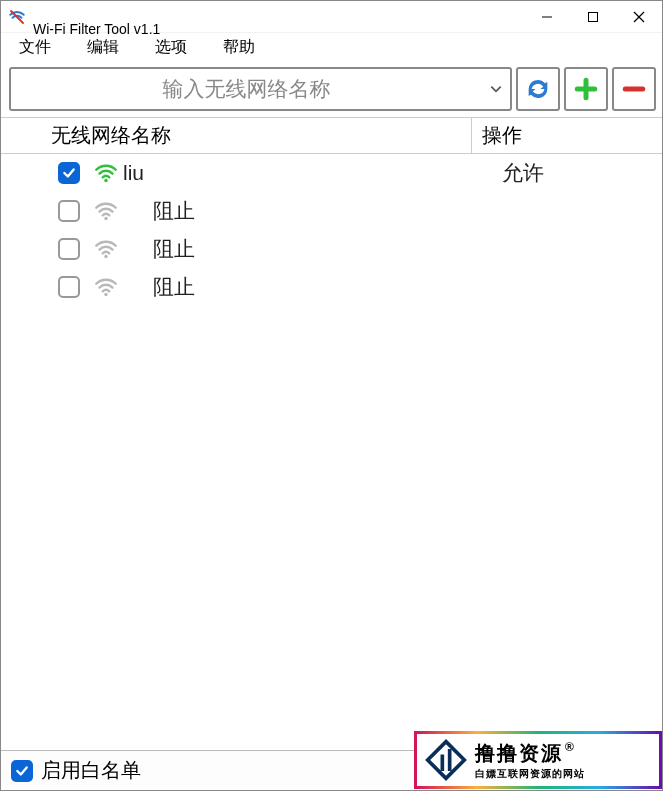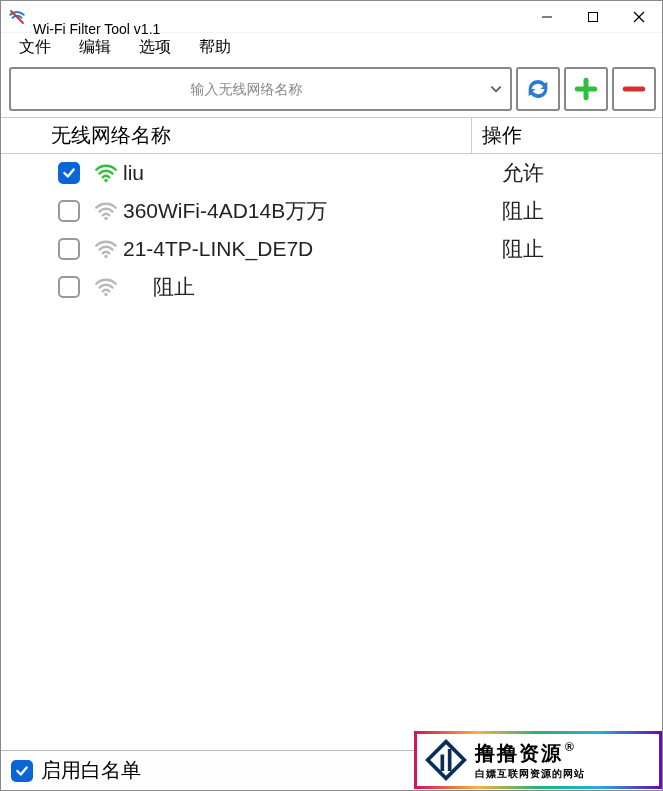--- a/index.html
+++ b/index.html
@@ -4,25 +4,25 @@
 <style>
 * { margin:0; padding:0; box-sizing:border-box; }
 body { font-family:"Microsoft YaHei","Segoe UI",Arial,sans-serif; background:#f0f0f0; width:663px; height:791px; overflow:hidden; }
 .window { width:663px; height:791px; background:#fff; display:flex; flex-direction:column; border:1px solid #888; }
 .titlebar { height:32px; display:flex; align-items:center; padding-left:6px; border-bottom:1px solid rgba(0,0,0,0.05); }
 .titlebar .app-icon { width:20px; height:20px; margin-right:6px; display:flex; align-items:center; justify-content:center; }
 .titlebar .title { font-size:14px; color:#000; flex:1;margin-top:24px; }
 .win-controls { display:flex; height:100%; }
 .win-btn { width:46px; height:32px; display:flex; align-items:center; justify-content:center; }
 .win-btn svg { width:12px; height:12px; }
-.menubar { height:28px; display:flex; align-items:center; padding:0 10px; gap:12px; font-size:16px; color:#000; }
+.menubar { height:28px; display:flex; align-items:center; padding:0 10px; gap:20px; font-size:16px; color:#000; }
 .menubar .menu-item { padding:2px 8px; }
 .toolbar { padding:6px 6px 6px 8px; display:flex; align-items:stretch; gap:4px; border-bottom:1px solid #ccc; }
 .combo { flex:1; border:2px solid #888; border-radius:3px; display:flex; align-items:center; height:44px; background:#fff; }
-.combo input { flex:1; border:none; outline:none; font-size:14px; text-align:center; color:#888; font-family:inherit; background:transparent; }
+.combo input { flex:1; border:none; outline:none; font-size:21px; text-align:center; color:#888; font-family:inherit; background:transparent; }
 .combo input::placeholder { color:#888; }
 .combo .chev { width:28px; display:flex; align-items:center; justify-content:center; color:#555; }
 .sq-btn { width:44px; height:44px; border:2px solid #888; border-radius:3px; background:#fff; display:flex; align-items:center; justify-content:center; }
 .table-head { display:flex; height:36px; align-items:center; font-size:20px; color:#000; border-bottom:1px solid #ccc;padding-left:40px; }
 .col-name-h { flex:1; padding-left:10px; border-right:1px solid #ccc; height:100%; display:flex; align-items:center; }
 .col-action-h { width:190px; padding-left:10px; height:100%; display:flex; align-items:center; }
 .list { flex:1; overflow:auto; }
 .row { display:flex; align-items:center; height:38px; font-size:21px; color:#222;padding-left:48px; }
 .row .cb-cell { width:40px; display:flex; align-items:center; justify-content:center; }
 .chk { width:22px; height:22px; border:2px solid #999; border-radius:5px; display:flex; align-items:center; justify-content:center; background:#fff; }
@@ -141,38 +141,36 @@
       </span>
     </div>
     <div class="wifi-cell">
           <svg width="26" height="26" viewBox="0 0 24 24">
             <path d="M3 9c5-5 13-5 18 0" stroke="#b8b8b8" stroke-width="2.2" fill="none" stroke-linecap="round"></path>
             <path d="M6 12.5c3.5-3.5 8.5-3.5 12 0" stroke="#b8b8b8" stroke-width="2.2" fill="none" stroke-linecap="round"></path>
             <path d="M9 16c1.8-1.8 4.2-1.8 6 0" stroke="#b8b8b8" stroke-width="2.2" fill="none" stroke-linecap="round"></path>
             <circle cx="12" cy="19" r="1.6" fill="#b8b8b8"></circle>
           </svg>
         </div>
-    <div class="name-cell">360WiFi-4AD14B万万</div>
     <div class="action-cell">阻止</div>
       </div>
       <div class="row">
     <div class="cb-cell">
       <span class="chk ">
         
       </span>
     </div>
     <div class="wifi-cell">
           <svg width="26" height="26" viewBox="0 0 24 24">
             <path d="M3 9c5-5 13-5 18 0" stroke="#b8b8b8" stroke-width="2.2" fill="none" stroke-linecap="round"></path>
             <path d="M6 12.5c3.5-3.5 8.5-3.5 12 0" stroke="#b8b8b8" stroke-width="2.2" fill="none" stroke-linecap="round"></path>
             <path d="M9 16c1.8-1.8 4.2-1.8 6 0" stroke="#b8b8b8" stroke-width="2.2" fill="none" stroke-linecap="round"></path>
             <circle cx="12" cy="19" r="1.6" fill="#b8b8b8"></circle>
           </svg>
         </div>
-    <div class="name-cell">21-4TP-LINK_DE7D</div>
     <div class="action-cell">阻止</div>
       </div>
       <div class="row">
     <div class="cb-cell">
       <span class="chk ">
         
       </span>
     </div>
     <div class="wifi-cell">
           <svg width="26" height="26" viewBox="0 0 24 24">

